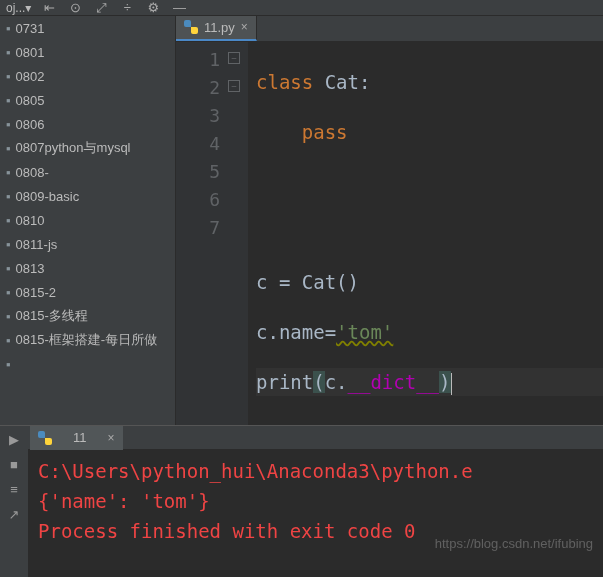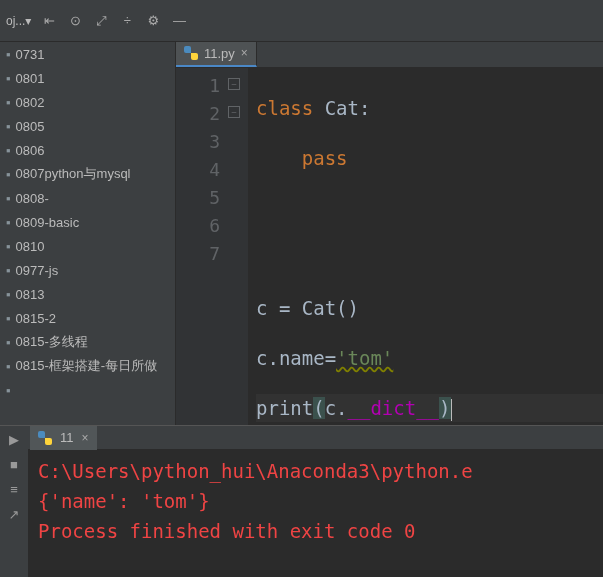--- a/index.html
+++ b/index.html
@@ -5,21 +5,21 @@
   * { margin: 0; padding: 0; box-sizing: border-box; }
   body {
     width: 603px; height: 577px;
     background: #3c3f41;
     font-family: "Segoe UI", "Microsoft YaHei", sans-serif;
     font-size: 13px; color: #bbbbbb;
     overflow: hidden; position: relative;
   }
   .top-area { height: 425px; display: flex; flex-direction: column; }
   .toolbar {
-    height: 42px; background: #3c3f41;
+    height: 16px; background: #3c3f41;
     border-bottom: 1px solid #2b2b2b;
     display: flex; align-items: center; gap: 10px; padding: 0 6px;
   }
   .tb-text { color: #bbb; font-size: 12px; }
   .tb-icon { width: 16px; height: 16px; display: flex; align-items: center; justify-content: center; color: #aaa; }
 
   .main-row { flex: 1; display: flex; overflow: hidden; }
   .sidebar {
     width: 176px; background: #3c3f41;
     border-right: 1px solid #2b2b2b;
@@ -100,21 +100,21 @@
   }
   .run-gutter span { color: #999; font-size: 13px; }
   .run-ico-stop { color: #c75450; }
   .console-wrap { flex: 1; display: flex; flex-direction: column; }
   .console-tabs {
     height: 24px; background: #3c3f41;
     display: flex; align-items: center; padding-left: 2px;
     border-bottom: 1px solid #2b2b2b;
   }
   .console-tab {
-    display: flex; align-items: center; gap: 8px;
+    display: flex; align-items: center; gap: 21px;
     padding: 0 8px; height: 24px; color: #bbb;
     background: #515658;
   }
   .console {
     flex: 1; font-family: Consolas, monospace; font-size: 19px;
     color: #ef4444; padding: 6px 10px; white-space: pre; line-height: 30px;
     overflow: hidden;
   }
   .watermark {
     position: absolute; right: 10px; bottom: 26px;
@@ -169,21 +169,21 @@
       <div class="tree-item">
           <span class="folder-icon">▪</span>
           <span>0809-basic</span>
         </div>
       <div class="tree-item">
           <span class="folder-icon">▪</span>
           <span>0810</span>
         </div>
       <div class="tree-item">
           <span class="folder-icon">▪</span>
-          <span>0977-js</span>
+          <span>0811-js</span>
         </div>
       <div class="tree-item">
           <span class="folder-icon">▪</span>
           <span>0813</span>
         </div>
       <div class="tree-item">
           <span class="folder-icon">▪</span>
           <span>0815-2</span>
         </div>
       <div class="tree-item">
@@ -242,13 +242,14 @@
   <div class="console-wrap">
     <div class="console-tabs">
       <div class="console-tab">
         <span class="py-icon"></span>
         <span>11</span>
         <span class="close-x">×</span>
       </div>
     </div>
     <div class="console"><div>C:\Users\python_hui\Anaconda3\python.e</div><div>{'name': 'tom'}</div><div></div><div>Process finished with exit code 0</div></div>
   </div>
+  <div class="watermark">https://blog.csdn.net/ifubing</div>
 </div>
 
 </body></html>

